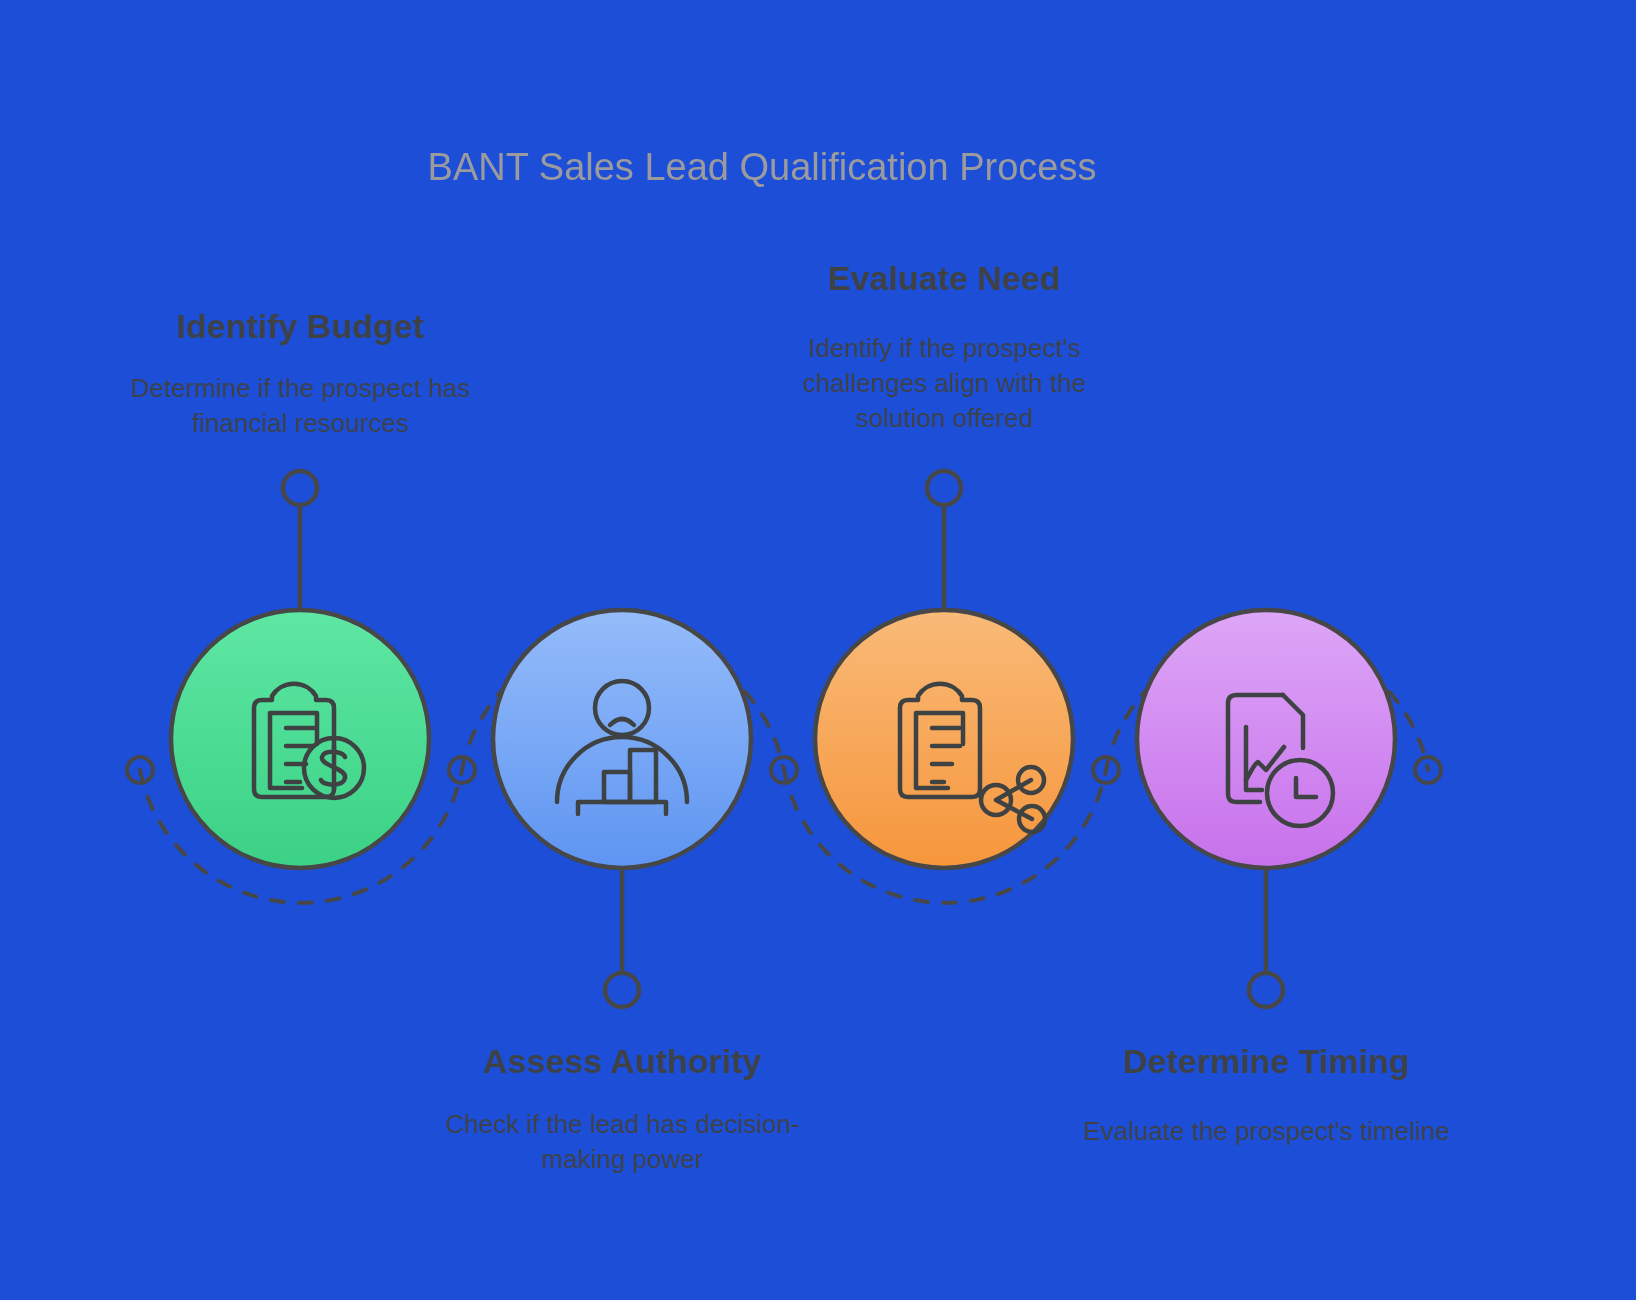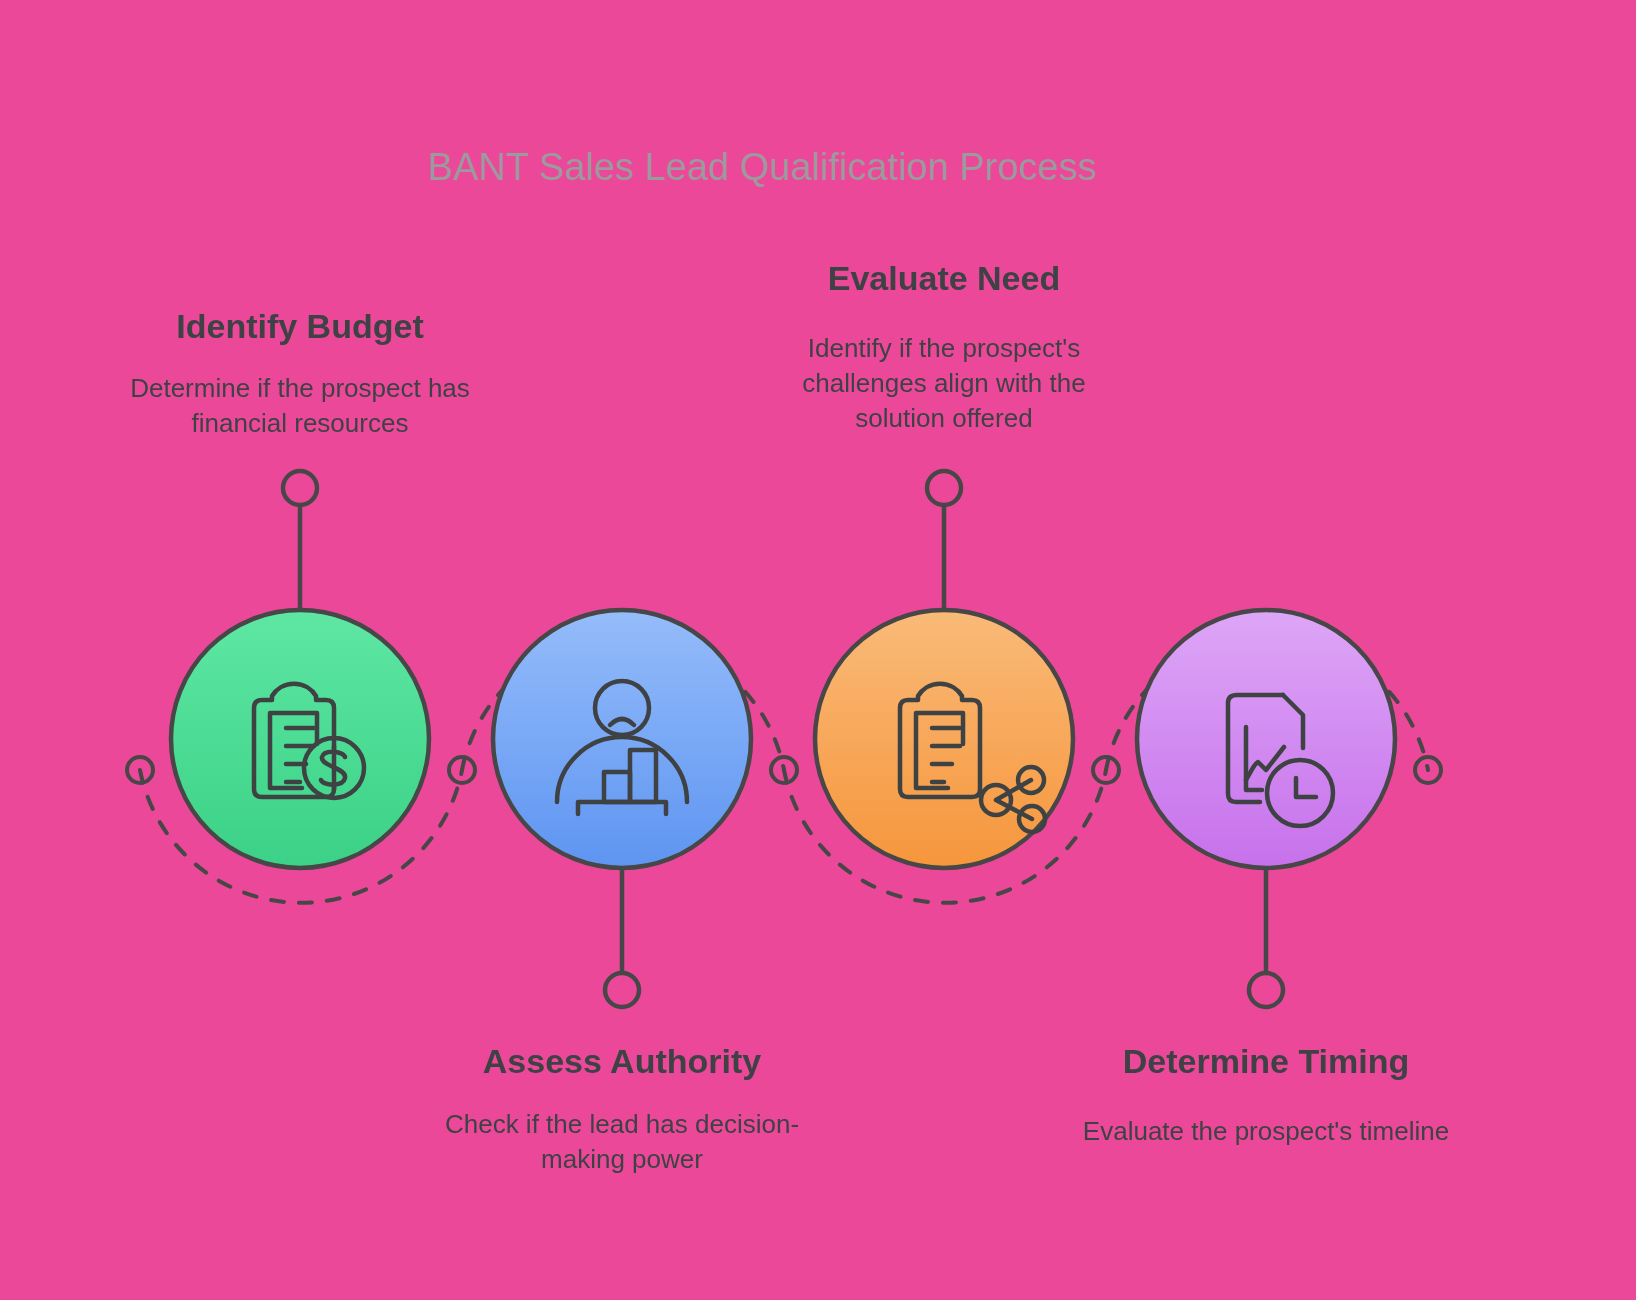--- a/index.html
+++ b/index.html
@@ -4,21 +4,21 @@
 <style>
   html, body {
     margin: 0;
     padding: 0;
     background: #ffffff;
   }
   .canvas {
     position: relative;
     width: 1636px;
     height: 1300px;
-    background: #ec4899;
+    background: #1d4ed8;
     overflow: hidden;
   }
   svg { display: block; }
   text {
     font-family: "Liberation Sans", sans-serif;
   }
   .title-text  { font-size: 38px; fill: #9b9b9e; font-weight: 400; }
   .step-title  { font-size: 34px; fill: #3e4245; font-weight: 700; }
   .step-desc   { font-size: 26px; fill: #3e4245; font-weight: 400; }
   .ink         { stroke: #474747; fill: none; }

